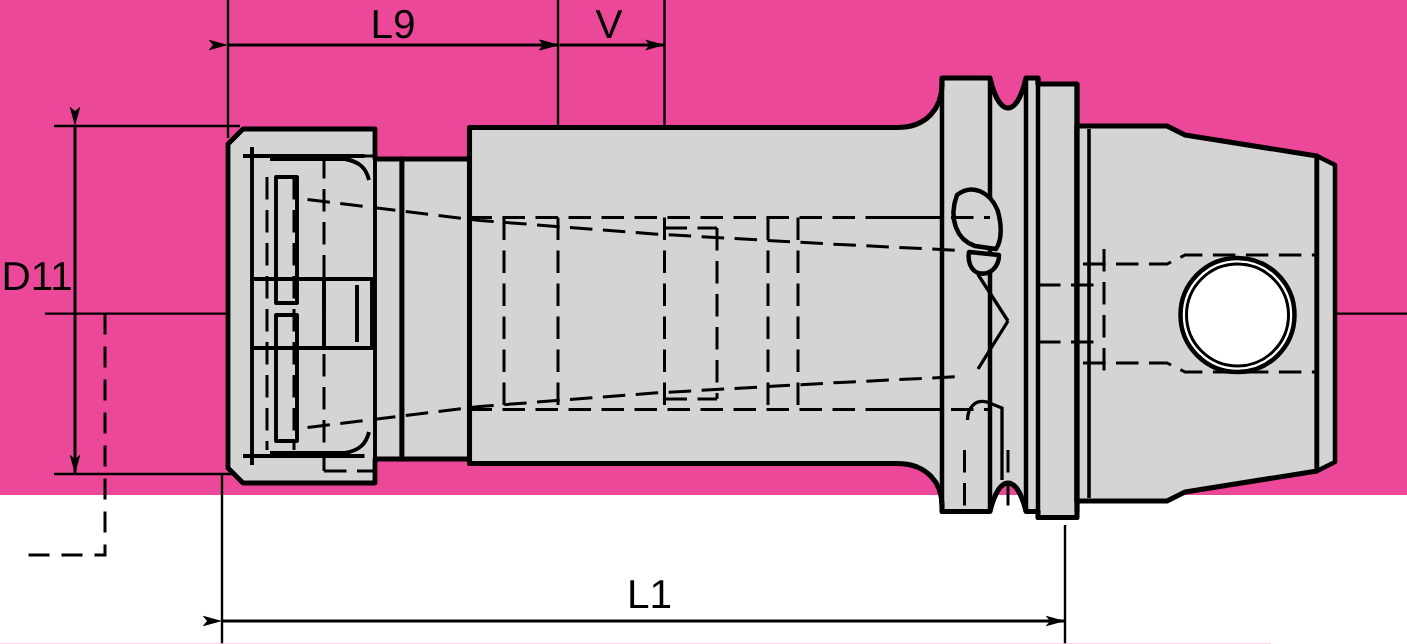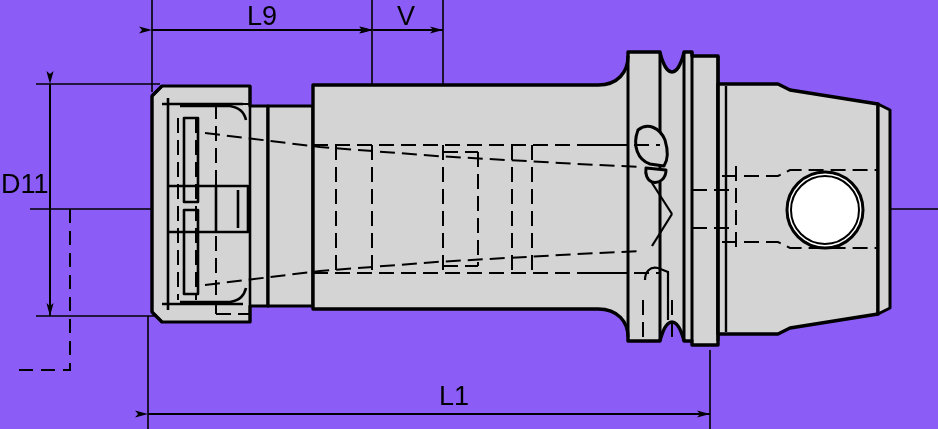--- a/index.html
+++ b/index.html
@@ -1,19 +1,19 @@
 <!DOCTYPE html>
 <html><head>
 <meta charset="utf-8">
 <title>Technical Drawing</title>
 <style>
   html,body{margin:0;padding:0;background:#ffffff;}
   body{width:938px;height:429px;overflow:hidden;
        font-family:"Liberation Sans","DejaVu Sans",sans-serif;}
-  #stage{position:relative;width:938px;height:429px;background:#8b5cf6;}
+  #stage{position:relative;width:938px;height:330px;background:#ec4899;}
   #stage svg{position:absolute;left:0;top:0;display:block;}
   .dimlabel{
     position:absolute;
     font-family:"Liberation Sans","DejaVu Sans",sans-serif;
     font-size:27px;
     font-weight:400;
     color:#000000;
     letter-spacing:0px;
     white-space:nowrap;
     user-select:none;
@@ -180,15 +180,15 @@
     </g>
 
   </svg>
 
   <div class="dimlabel" style="left:247px;top:1px;">L9</div>
 
   <div class="dimlabel" style="left:397px;top:1px;">V</div>
 
   <div class="dimlabel" style="left:1px;top:169px;">D11</div>
 
-  <div class="dimlabel" style="left:439px;top:381px;">L1</div>
+  <div class="dimlabel" style="left:418px;top:381px;">L1</div>
 
 </div>
 
 </body></html>

